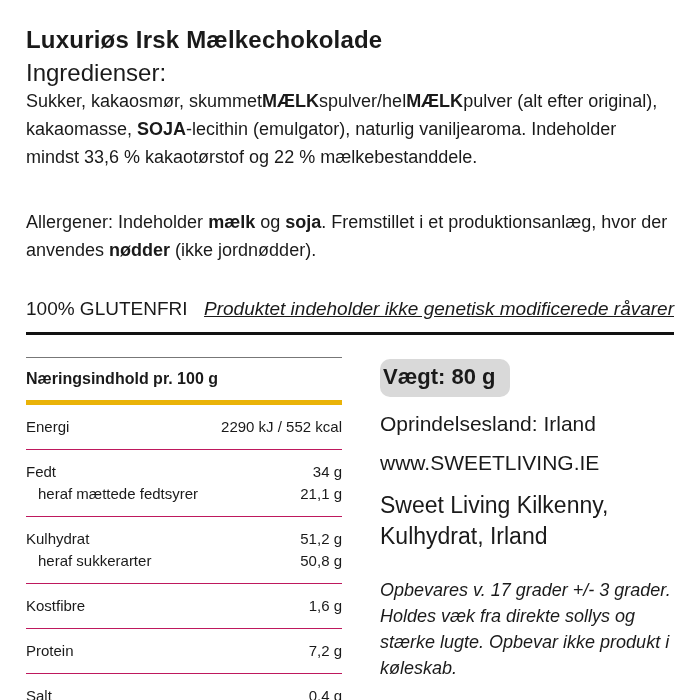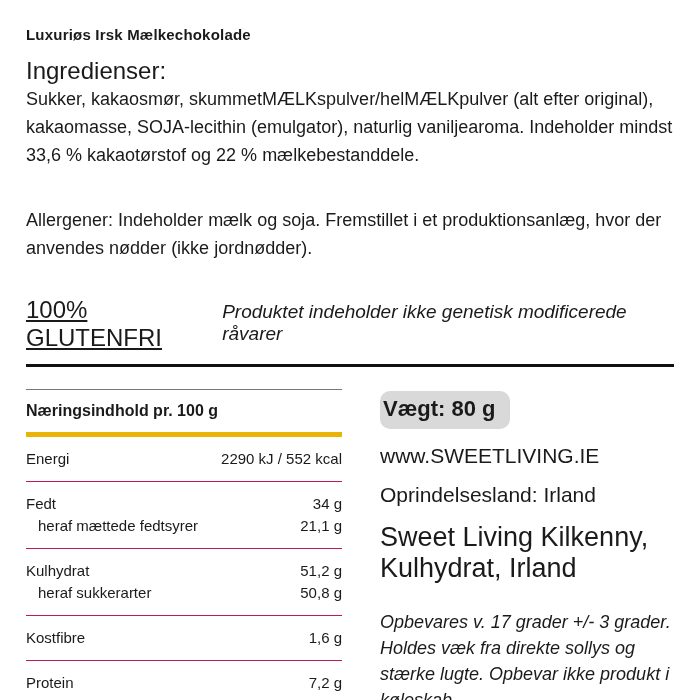--- a/index.html
+++ b/index.html
@@ -6,43 +6,43 @@
   html, body {
     width: 700px; height: 700px;
     background: #ffffff;
     overflow: hidden;
     font-family: "Liberation Sans", "DejaVu Sans", sans-serif;
     color: #1a1a1a;
   }
   .page { width: 700px; height: 700px; padding: 26px 26px 0 26px; }
 
   .title {
-    font-size: 15px;
+    font-size: 24px;
     font-weight: 700;
     letter-spacing: 0.2px;
-    margin-bottom: 14px;
+    margin-bottom: 5px;
   }
 
   .ingredients-heading { font-size: 24px; line-height: 28px; }
   .ingredients-body, .allergens-body {
     font-size: 18px;
     line-height: 28px;
     max-width: 648px;
   }
   .allergens-body { margin-top: 37px; }
-  .b { font-weight: 400; }
+  .b { font-weight: 700; }
 
   .claims-row {
     margin-top: 34px;
     display: flex;
     justify-content: space-between;
     align-items: baseline;
   }
-  .claim-gluten { font-size: 24px; text-decoration: underline; }
-  .claim-gmo { font-size: 19px; font-style: italic; }
+  .claim-gluten { font-size: 19px; }
+  .claim-gmo { font-size: 19px; font-style: italic; text-decoration: underline; }
 
   .thick-rule {
     margin-top: 12px;
     height: 3px;
     background: #111111;
     border: none;
   }
 
   .columns { display: flex; margin-top: 22px; }
 
@@ -73,21 +73,21 @@
   .info-col { margin-left: 38px; flex: 1; padding-top: 2px; }
   .weight-badge {
     display: inline-block;
     background: #d9d9d9;
     border-radius: 10px;
     padding: 5px 15px 7px 3px;
     font-size: 22px;
     font-weight: 700;
   }
   .info-line { font-size: 21px; margin-top: 14px; line-height: 25px; }
-  .address-block { font-size: 27px; margin-top: 15px; line-height: 31px; }
+  .address-block { font-size: 23px; margin-top: 15px; line-height: 31px; }
   .storage {
     font-size: 18px;
     font-style: italic;
     line-height: 26px;
     margin-top: 25px;
     max-width: 292px;
   }
 </style>
 </head>
 <body>
@@ -160,22 +160,22 @@
       <div class="nrow">
         <div class="nline">
           <span>Salt</span>
           <span>0,4 g</span>
         </div>
       </div>
     </div>
 
     <div class="info-col">
       <span class="weight-badge">Vægt: 80 g</span>
+      <div class="info-line">Oprindelsesland: Irland</div>
       <div class="info-line">www.SWEETLIVING.IE</div>
-      <div class="info-line">Oprindelsesland: Irland</div>
       <div class="address-block">
         <div>Sweet Living Kilkenny,</div>
         <div>Kulhydrat, Irland</div>
       </div>
       <div class="storage">Opbevares v. 17 grader +/- 3 grader. Holdes væk fra direkte sollys og stærke lugte. Opbevar ikke produkt i køleskab.</div>
     </div>
 
   </div>
 </div>
 

